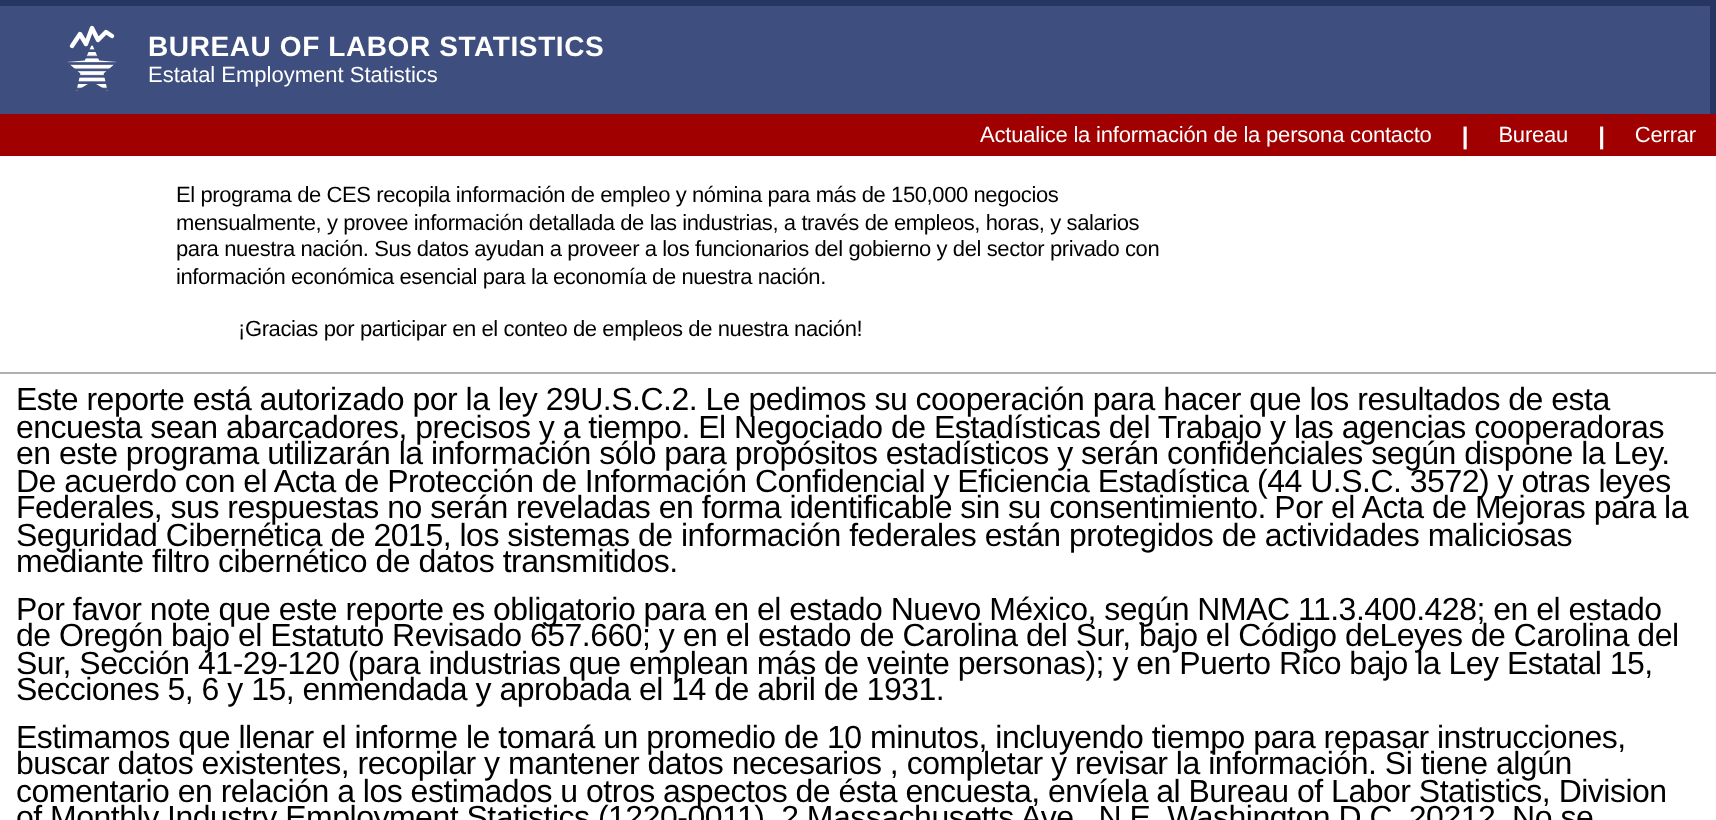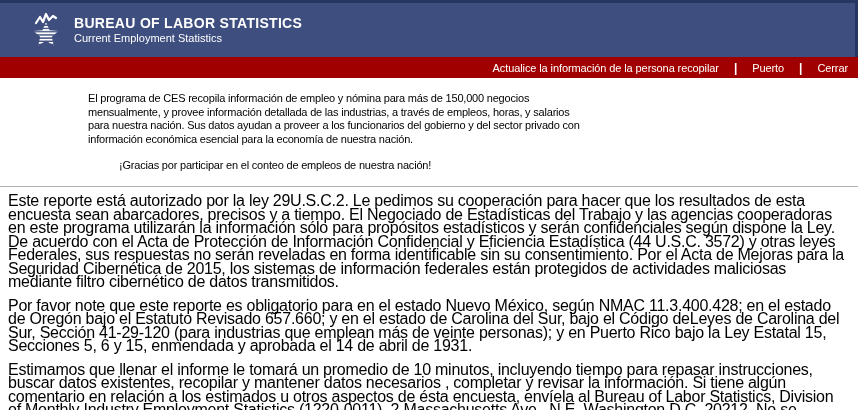--- a/index.html
+++ b/index.html
@@ -108,28 +108,28 @@
       <pattern id="stripes" width="4" height="3.2" patternUnits="userSpaceOnUse">
         <rect x="0" y="0" width="4" height="2" fill="#ffffff"></rect>
         <rect x="0" y="2" width="4" height="1.2" fill="#3e4e7e"></rect>
       </pattern>
     </defs>
     <polyline points="10,13 14,7 17,12 20,4 23,10 27,6 30,8" fill="none" stroke="#ffffff" stroke-width="2.2" stroke-linecap="round" stroke-linejoin="round"></polyline>
     <polygon points="20,12 23.6,20.2 32.5,21 25.8,26.8 27.8,35.5 20,30.8 12.2,35.5 14.2,26.8 7.5,21 16.4,20.2" fill="url(#stripes)"></polygon>
   </svg>
   <div class="masthead-titles">
     <div class="masthead-title">BUREAU OF LABOR STATISTICS</div>
-    <div class="masthead-subtitle">Current Employment Statistics</div>
+    <div class="masthead-subtitle">Estatal Employment Statistics</div>
   </div>
 </div>
 
 <div class="redbar">
-  <a>Actualice la información de la persona recopilar</a>
+  <a>Actualice la información de la persona contacto</a>
   <span class="pipe">|</span>
-  <a>Puerto</a>
+  <a>Bureau</a>
   <span class="pipe">|</span>
   <a>Cerrar</a>
 </div>
 
 <div class="main">
   <p class="intro">El programa de CES recopila información de empleo y nómina para más de 150,000 negocios mensualmente, y provee información detallada de las industrias, a través de empleos, horas, y salarios para nuestra nación. Sus datos ayudan a proveer a los funcionarios del gobierno y del sector privado con información económica esencial para la economía de nuestra nación.</p>
   <p class="thanks">¡Gracias por participar en el conteo de empleos de nuestra nación!</p>
 </div>
 
 <hr class="rule">

